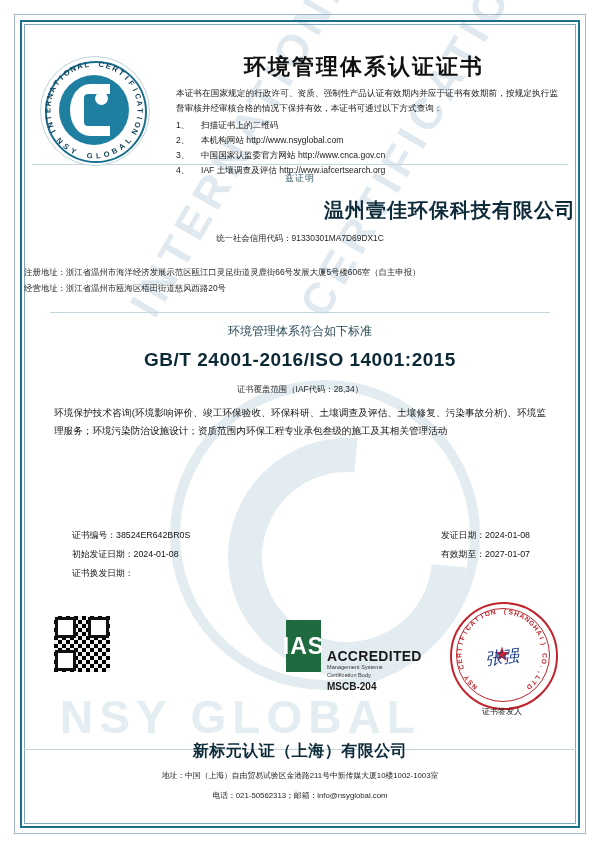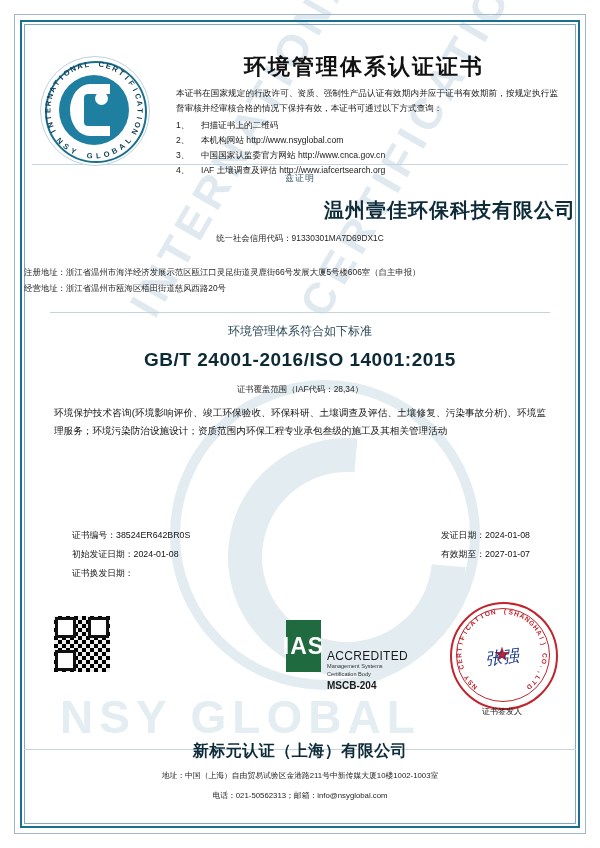--- a/index.html
+++ b/index.html
@@ -389,22 +389,22 @@
     letter-spacing: 1px;
   }
   .ias .meta {
     margin-left: 6px;
     color: #1a1a1a;
     display: flex;
     flex-direction: column;
     justify-content: center;
   }
   .ias .acc {
-    font-size: 12px;
-    font-weight: normal;
+    font-size: 14px;
+    font-weight: bold;
     letter-spacing: 0.3px;
     margin-top: 48px;
   }
   .ias .sub {
     font-size: 5.6px;
     line-height: 7.4px;
     color: #333;
   }
   .ias .code {
     font-size: 10px;

